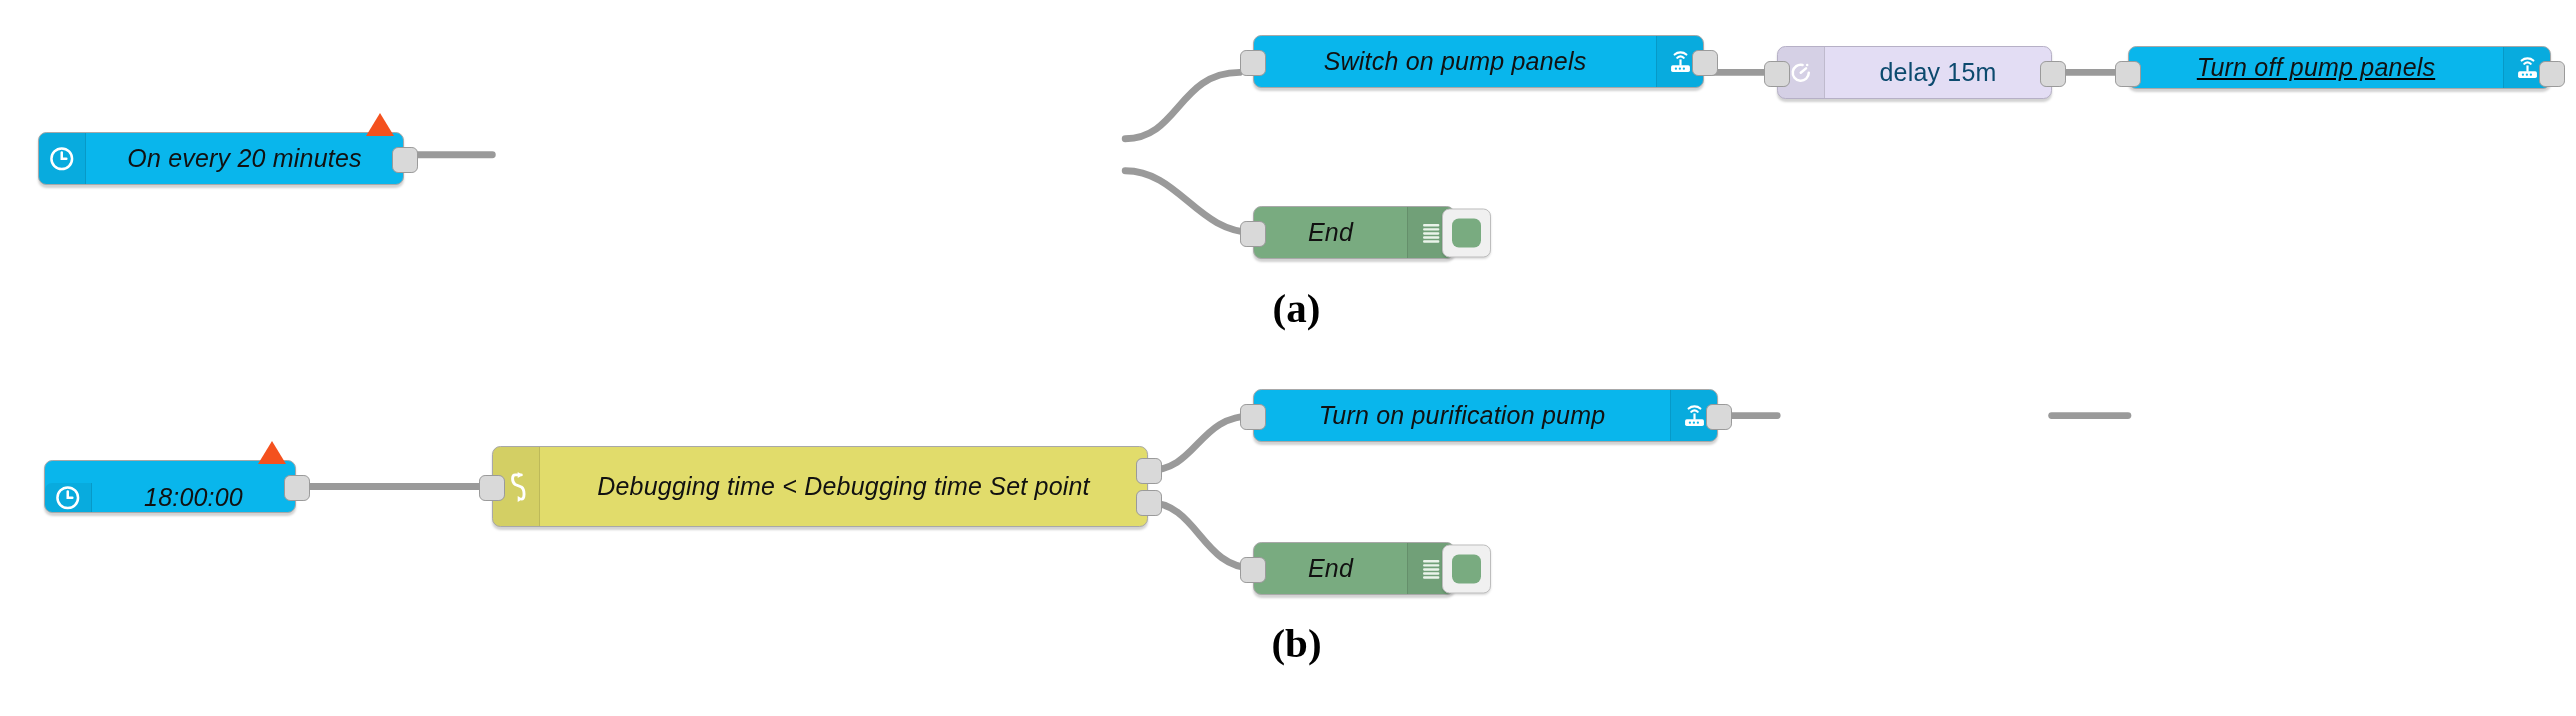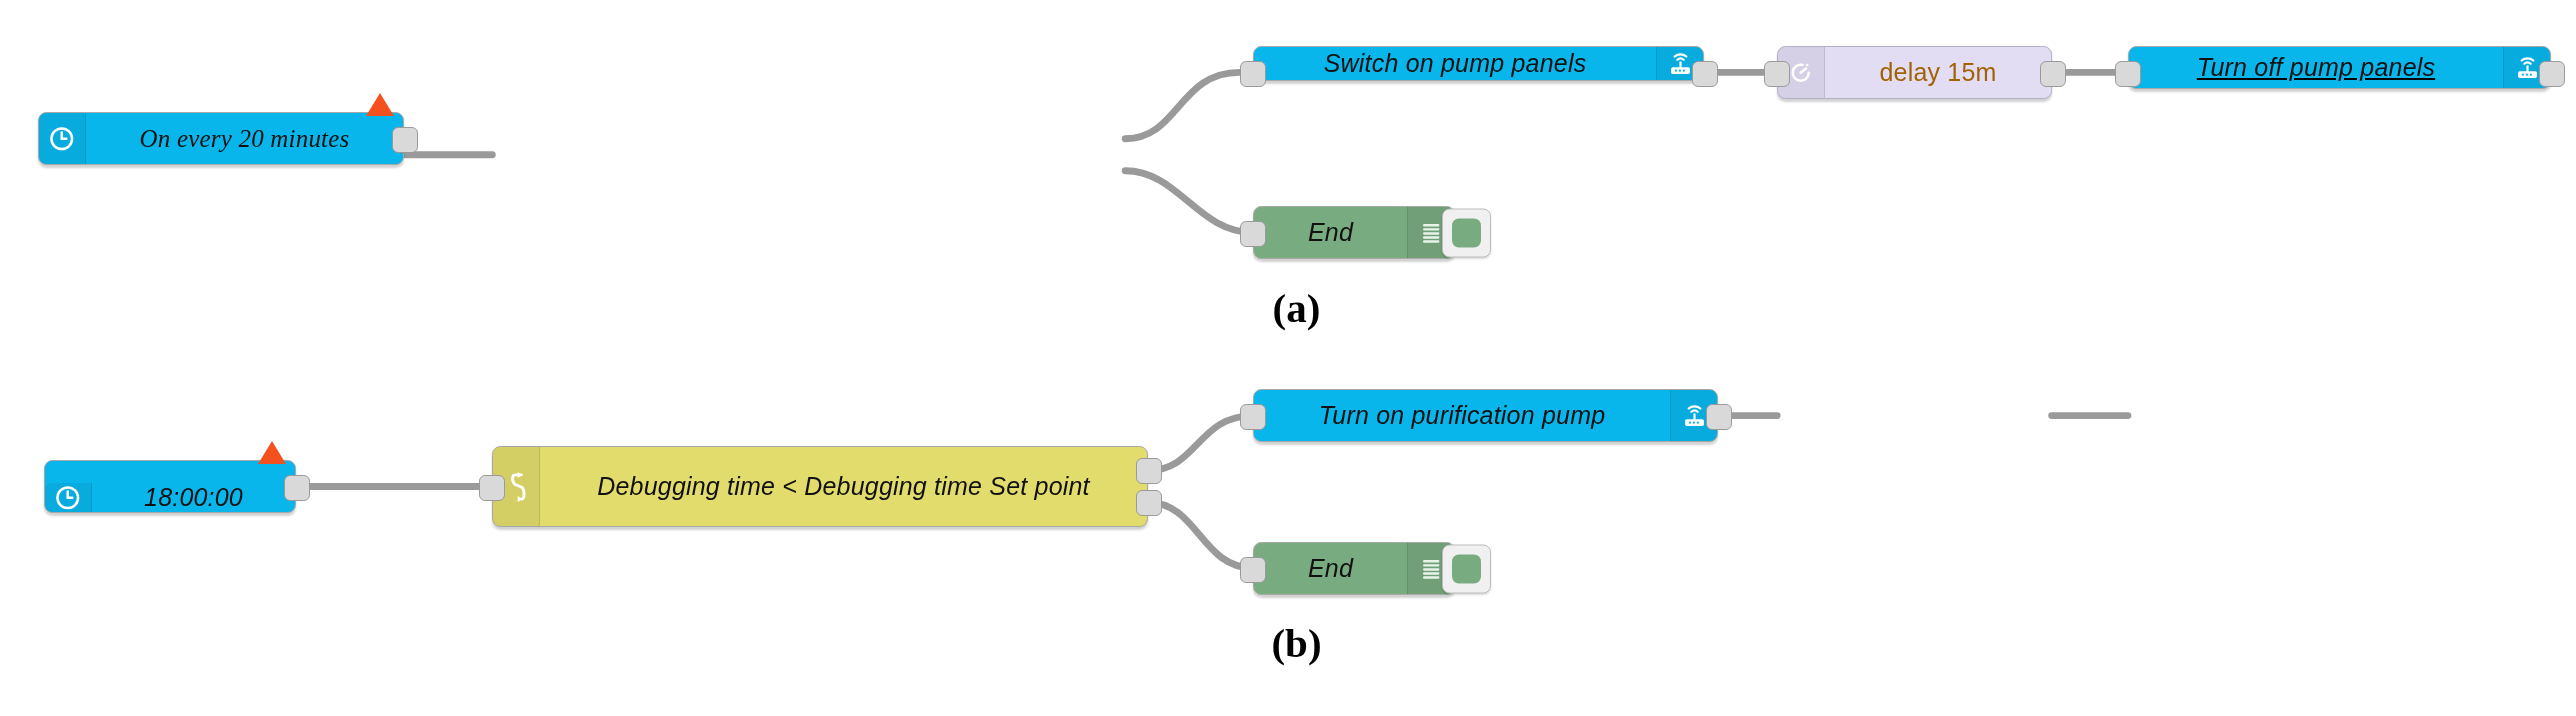--- a/index.html
+++ b/index.html
@@ -85,21 +85,21 @@
     font-style: normal;
   }
 
   
   .n-inject  { background: #09b6ec; }
   .n-switch  { background: #e1dc6b; }
   .n-device  { background: #09b6ec; }
   .n-delay   { background: #e3ddf4; border-color: #b6b0c6; }
   .n-debug   { background: #79ab80; }
 
-  .n-delay .node-label { color: #a16207; }
+  .n-delay .node-label { color: #0c4a6e; }
 
   
   .port {
     position: absolute;
     width: 26px;
     height: 26px;
     border-radius: 6.1px;
     background: #d9d9d9;
     border: 1.5px solid #9a9a9a;
     box-sizing: border-box;
@@ -166,36 +166,36 @@
     <path class="wire" d="M 2234 95 L 2330 95"></path>
     <path class="wire" d="M 2690 95 L 2790 95"></path>
 
     <path class="wire" d="M 388 638 L 645 638"></path>
     <path class="wire" d="M 1505 617 C 1570 617 1570 545 1643 545"></path>
     <path class="wire" d="M 1505 659 C 1570 659 1575 745 1643 745"></path>
     <path class="wire" d="M 2252 545 L 2330 545"></path>
     <path class="wire" d="M 2690 545 L 2790 545"></path>
   </svg>
 
-  <div class="node n-inject" style="left:38px; top:112px; width:366px; height:53px;font-family:Liberation Serif, serif;">
+  <div class="node n-inject" style="left:38px; top:132px; width:366px; height:53px;">
     <div class="inject-btn" style="right:9.2px;"></div>
     <div class="node-body">
       <div class="icon-box left">
         <svg width="27.5" height="27.5" viewBox="0 0 24 24">
           <circle cx="12" cy="12" r="9" fill="none" stroke="#ffffff" stroke-width="2.2"></circle>
           <path d="M12 6.5 L12 12 L16 12" fill="none" stroke="#ffffff" stroke-width="2.2" stroke-linecap="round"></path>
         </svg>
       </div>
       <div class="node-label">On every 20 minutes</div>
     </div>
     <div class="port out" style="top:13.7px;"></div>
   </div>
 
 
-  <div class="node n-device" style="left:1253px; top:46px; width:451px; height:35px;">
+  <div class="node n-device" style="left:1253px; top:35px; width:451px; height:53px;">
     <div class="node-body">
       <div class="node-label">Switch on pump panels</div>
       <div class="icon-box right">
         <svg width="29" height="29" viewBox="0 0 24 24">
           <path d="M7.2 6.2 C9.8 3.9 14.2 3.9 16.8 6.2" fill="none" stroke="#ffffff" stroke-width="1.9" stroke-linecap="round"></path>
           <path d="M9.4 8.9 C10.9 7.6 13.1 7.6 14.6 8.9" fill="none" stroke="#ffffff" stroke-width="1.9" stroke-linecap="round"></path>
           <rect x="11.1" y="10.3" width="1.8" height="5.2" fill="#ffffff"></rect>
           <rect x="4.2" y="15.2" width="15.6" height="5.4" rx="1.4" fill="#ffffff"></rect>
           <circle cx="8.2" cy="17.9" r="0.95" fill="#09b6ec"></circle>
           <circle cx="11.5" cy="17.9" r="0.95" fill="#09b6ec"></circle>

